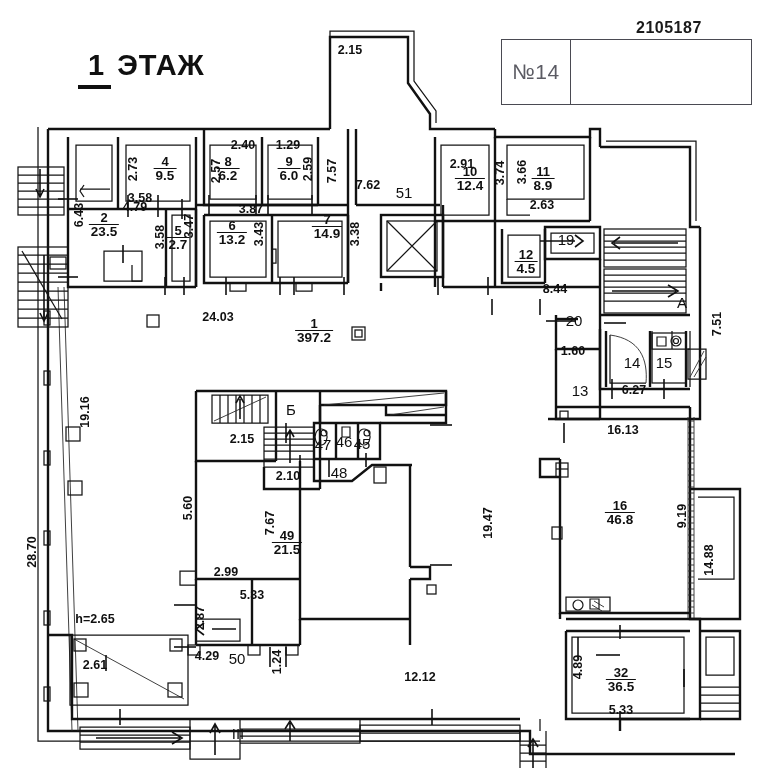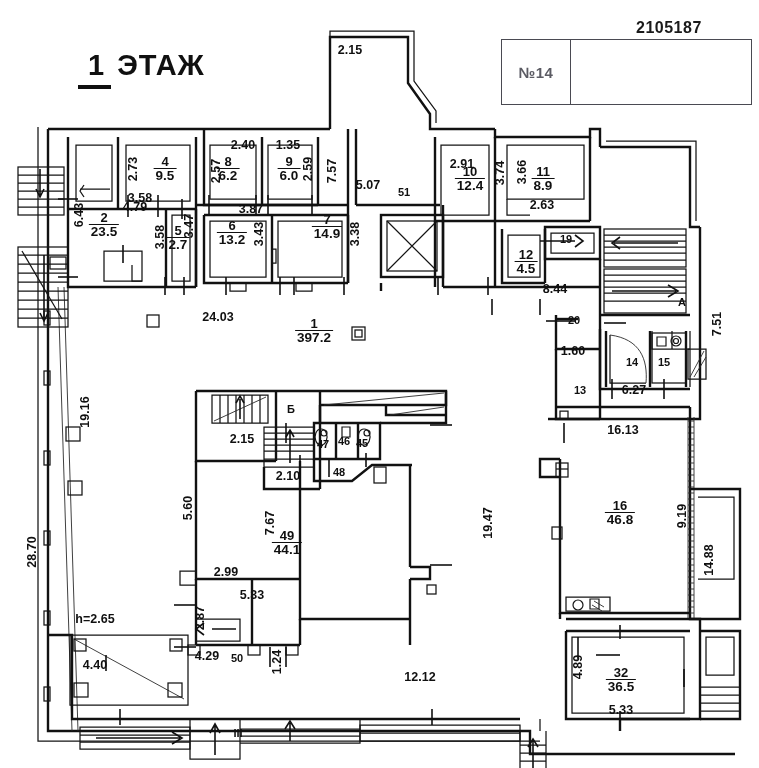--- a/index.html
+++ b/index.html
@@ -49,22 +49,22 @@
     display: flex;
     align-items: stretch;
     color: #5b5b63;
   }
   #stamp-num-cell {
     width: 68px;
     border-right: 1.5px solid #4a4a52;
     display: flex;
     align-items: center;
     justify-content: center;
-    font-size: 15px;
-    font-weight: bold;
+    font-size: 21px;
+    font-weight: normal;
     letter-spacing: 0.5px;
   }
   #stamp-text-cell {
     flex: 1;
     display: flex;
     flex-direction: column;
     align-items: center;
     justify-content: center;
     font-size: 10.5px;
     line-height: 13px;
@@ -113,22 +113,22 @@
     font-weight: bold;
     white-space: nowrap;
     transform: translate(-50%, -50%);
     letter-spacing: 0px;
   }
   .dim.vert {
     transform: translate(-50%, -50%) rotate(-90deg);
   }
   .marker {
     position: absolute;
-    font-size: 11px;
-    font-weight: bold;
+    font-size: 15px;
+    font-weight: normal;
     white-space: nowrap;
     transform: translate(-50%, -50%);
   }
   .note {
     position: absolute;
     font-size: 12.5px;
     font-weight: bold;
     white-space: nowrap;
     transform: translate(-50%, -50%);
   }
@@ -527,21 +527,21 @@
       <div class="room-label" style="left: 620px; top: 494px;">
         <span class="rnum">16</span>
         <span class="rarea">46.8</span>
       </div>
       <div class="room-label" style="left: 621px; top: 661px;">
         <span class="rnum">32</span>
         <span class="rarea">36.5</span>
       </div>
       <div class="room-label" style="left: 287px; top: 524px;">
         <span class="rnum">49</span>
-        <span class="rarea">44.1</span>
+        <span class="rarea">21.5</span>
       </div>
       <div class="marker" style="left: 580px; top: 371px;">13</div>
       <div class="marker" style="left: 632px; top: 343px;">14</div>
       <div class="marker" style="left: 664px; top: 343px;">15</div>
       <div class="marker" style="left: 566px; top: 220px;">19</div>
       <div class="marker" style="left: 574px; top: 301px;">20</div>
       <div class="marker" style="left: 362px; top: 424px;">45</div>
       <div class="marker" style="left: 344px; top: 422px; text-align: center;">46</div>
       <div class="marker" style="left: 323px; top: 425px;">47</div>
       <div class="marker" style="left: 335px; top: 453px; padding-left: 8px;">48</div>
@@ -550,24 +550,24 @@
       <div class="marker" style="left: 682px; top: 283px;">А</div>
       <div class="marker" style="left: 291px; top: 390px;">Б</div>
       <div class="marker" style="left: 238px; top: 714px;">III</div>
     </div>
   <div class="layer" id="dims-layer">
       <div class="dim" style="left: 350px; top: 31px;">2.15</div>
       <div class="dim vert" style="left: 133px; top: 150px;">2.73</div>
       <div class="dim" style="left: 140px; top: 179px;">3.58</div>
       <div class="dim vert" style="left: 216px; top: 152px;">2.57</div>
       <div class="dim" style="left: 243px; top: 126px;">2.40</div>
-      <div class="dim" style="left: 288px; top: 126px;">1.35</div>
+      <div class="dim" style="left: 288px; top: 126px;">1.29</div>
       <div class="dim vert" style="left: 308px; top: 150px;">2.59</div>
       <div class="dim vert" style="left: 332px; top: 152px;">7.57</div>
-      <div class="dim" style="left: 368px; top: 166px;">5.07</div>
+      <div class="dim" style="left: 368px; top: 166px;">7.62</div>
       <div class="dim" style="left: 462px; top: 145px;">2.91</div>
       <div class="dim vert" style="left: 500px; top: 154px;">3.74</div>
       <div class="dim vert" style="left: 522px; top: 153px;">3.66</div>
       <div class="dim" style="left: 542px; top: 186px;">2.63</div>
       <div class="dim vert" style="left: 79px; top: 196px;">6.43</div>
       <div class="dim" style="left: 135px; top: 188px;">4.79</div>
       <div class="dim vert" style="left: 189px; top: 207px;">3.47</div>
       <div class="dim vert" style="left: 160px; top: 218px;">3.58</div>
       <div class="dim" style="left: 251px; top: 190px;">3.87</div>
       <div class="dim vert" style="left: 259px; top: 215px;">3.43</div>
@@ -582,21 +582,21 @@
       <div class="dim vert" style="left: 32px; top: 533px;">28.70</div>
       <div class="dim" style="left: 242px; top: 420px;">2.15</div>
       <div class="dim" style="left: 288px; top: 457px;">2.10</div>
       <div class="dim vert" style="left: 188px; top: 489px;">5.60</div>
       <div class="dim vert" style="left: 270px; top: 504px;">7.67</div>
       <div class="dim" style="left: 226px; top: 553px;">2.99</div>
       <div class="dim" style="left: 252px; top: 576px;">5.33</div>
       <div class="dim vert" style="left: 200px; top: 599px;">2.87</div>
       <div class="dim" style="left: 207px; top: 637px;">4.29</div>
       <div class="dim vert" style="left: 277px; top: 643px;">1.24</div>
-      <div class="dim" style="left: 95px; top: 646px;">4.40</div>
+      <div class="dim" style="left: 95px; top: 646px;">2.61</div>
       <div class="dim vert" style="left: 488px; top: 504px;">19.47</div>
       <div class="dim" style="left: 420px; top: 658px;">12.12</div>
       <div class="dim vert" style="left: 682px; top: 497px;">9.19</div>
       <div class="dim vert" style="left: 709px; top: 541px;">14.88</div>
       <div class="dim vert" style="left: 578px; top: 648px;">4.89</div>
       <div class="dim" style="left: 621px; top: 691px;">5.33</div>
     </div>
 
   <div class="note" id="ceiling-note" style="left:95px; top:600px;">h=2.65</div>
 </div>

